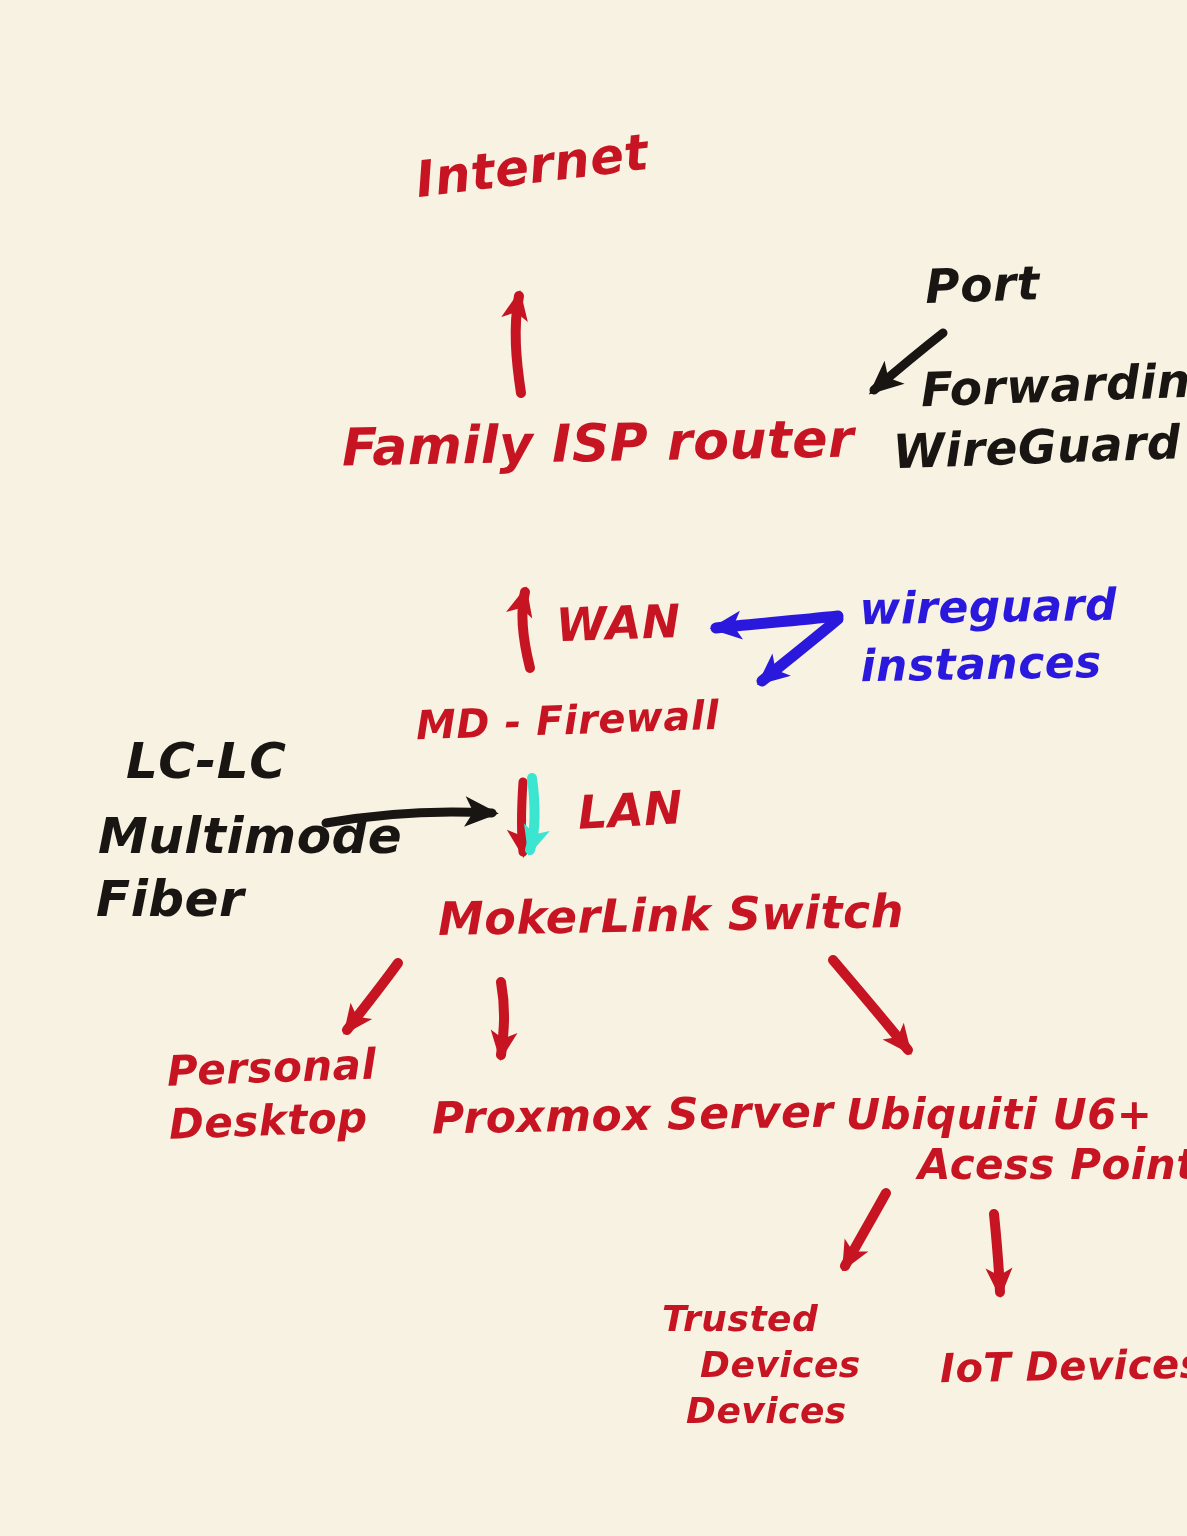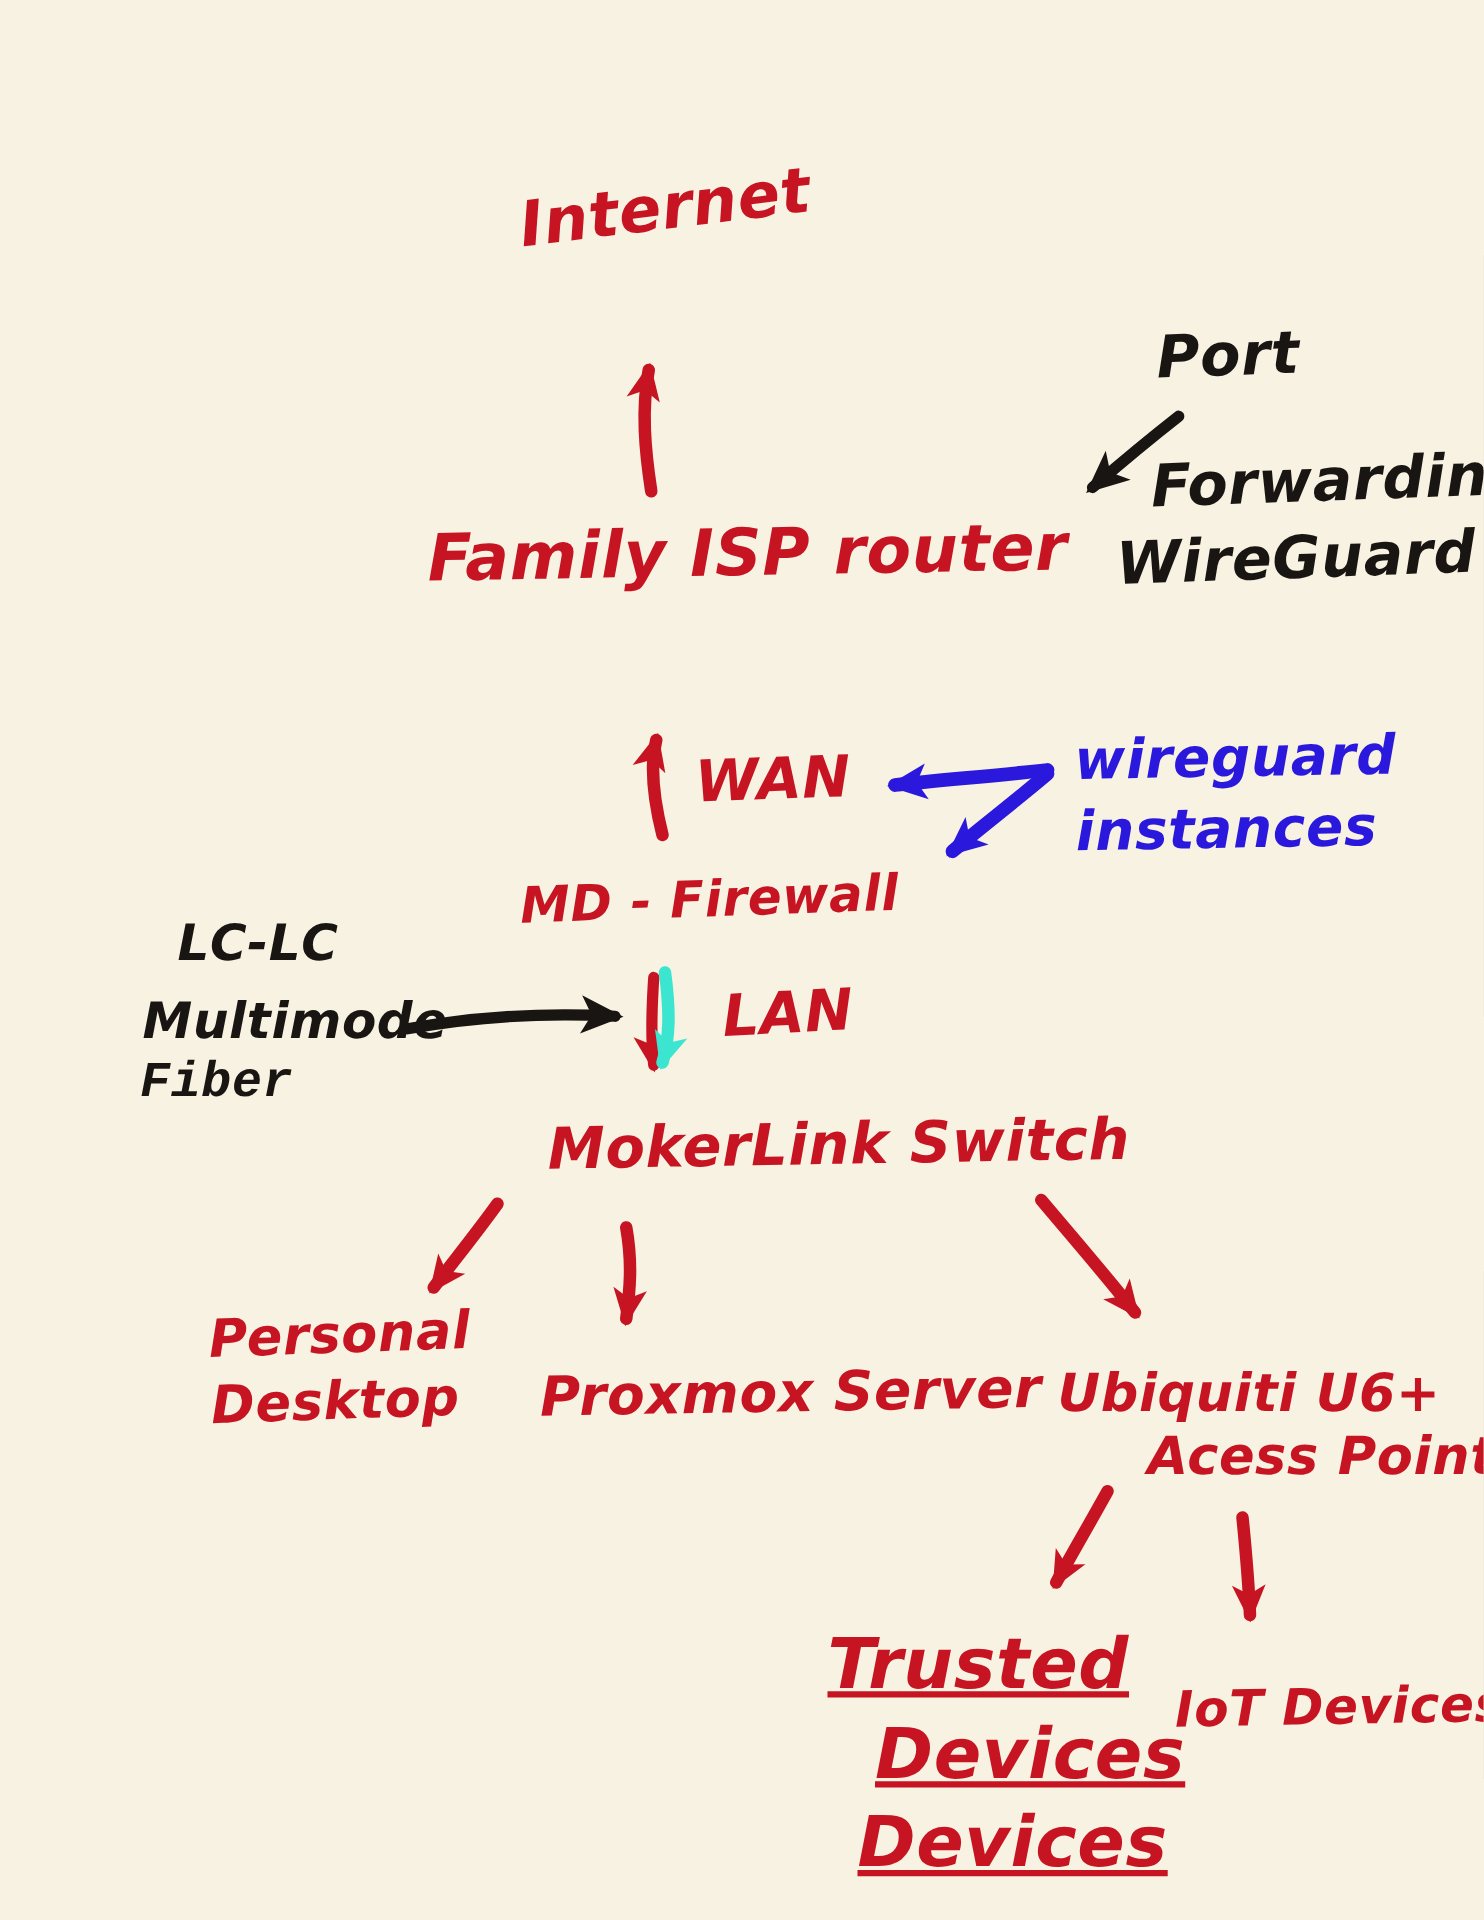--- a/index.html
+++ b/index.html
@@ -102,38 +102,38 @@
     <span class="line">Desktop</span>
   </div>
 
   <div class="lbl red" style="left:432px; top:1090px; font-size:44px; transform:rotate(-1deg);">Proxmox Server</div>
 
   <div class="lbl red" style="left:846px; top:1090px; font-size:42px; line-height:1.2;">
     <span class="line">Ubiquiti U6+</span>
     <span class="line" style="margin-left:72px;">Acess Point</span>
   </div>
 
-  <div class="lbl red" style="left:662px; top:1296px; font-size:56px; line-height:1.28;text-decoration:underline;">
+  <div class="lbl red" style="left:662px; top:1296px; font-size:36px; line-height:1.28;">
     <span class="line">Trusted</span>
     <span class="line" style="margin-left:38px;">Devices</span>
     <span class="line" style="margin-left:24px;">Devices</span>
   </div>
 
   <div class="lbl red" style="left:940px; top:1344px; font-size:40px; transform:rotate(-1deg);">IoT Devices</div>
 
   <div class="lbl black" style="left:920px; top:258px; font-size:47px; line-height:1.0; transform:rotate(-2deg);">
     <span class="line" style="margin-left:8px;">Port</span>
     <span class="line" style="margin-top:56px;">Forwarding</span>
     <span class="line" style="margin-left:-30px; margin-top:14px;">WireGuard</span>
   </div>
 
   <div class="lbl blue" style="left:860px; top:578px; font-size:44px; line-height:1.3; transform:rotate(-1deg);">
     <span class="line">wireguard</span>
     <span class="line">instances</span>
   </div>
 
-  <div class="lbl black" style="left:118px; top:730px; font-size:40px; line-height:1.26;">
+  <div class="lbl black" style="left:102px; top:730px; font-size:50px; line-height:1.26;">
     <span class="line" style="margin-left:24px;">LC-LC</span>
     <span class="line" style="margin-left:-4px;margin-top:12px;">Multimode</span>
-    <span class="line" style="margin-left:-6px;font-family:Liberation Mono, monospace;">Fiber</span>
+    <span class="line" style="margin-left:-6px;">Fiber</span>
   </div>
 
 </div>
 
 </body></html>

